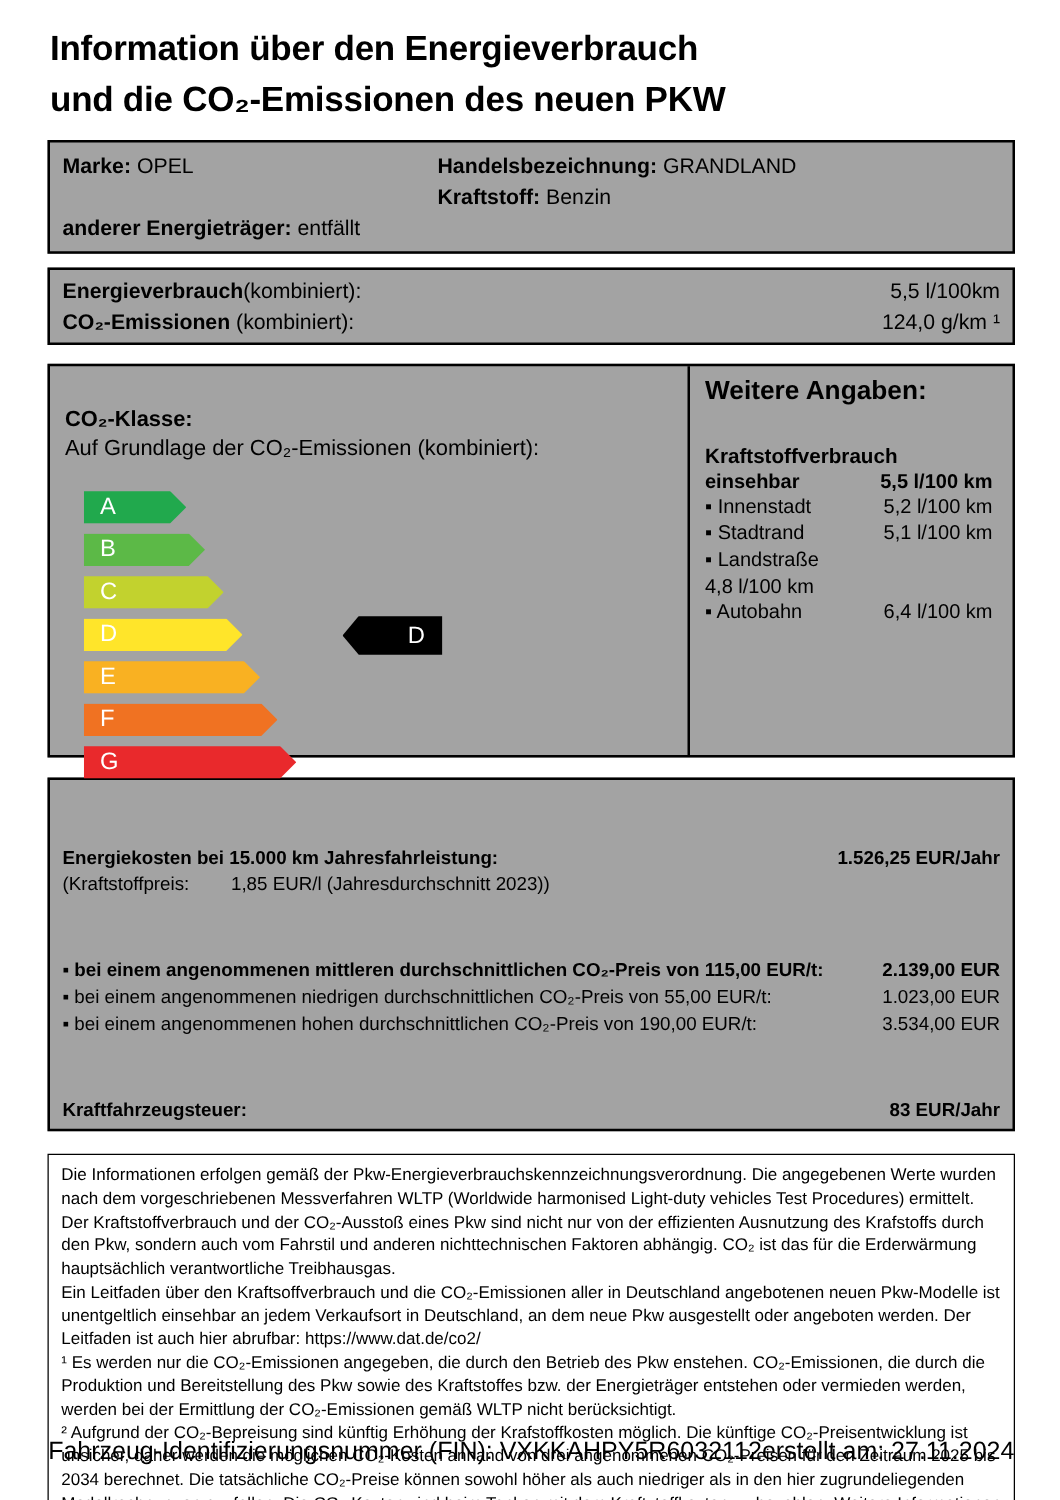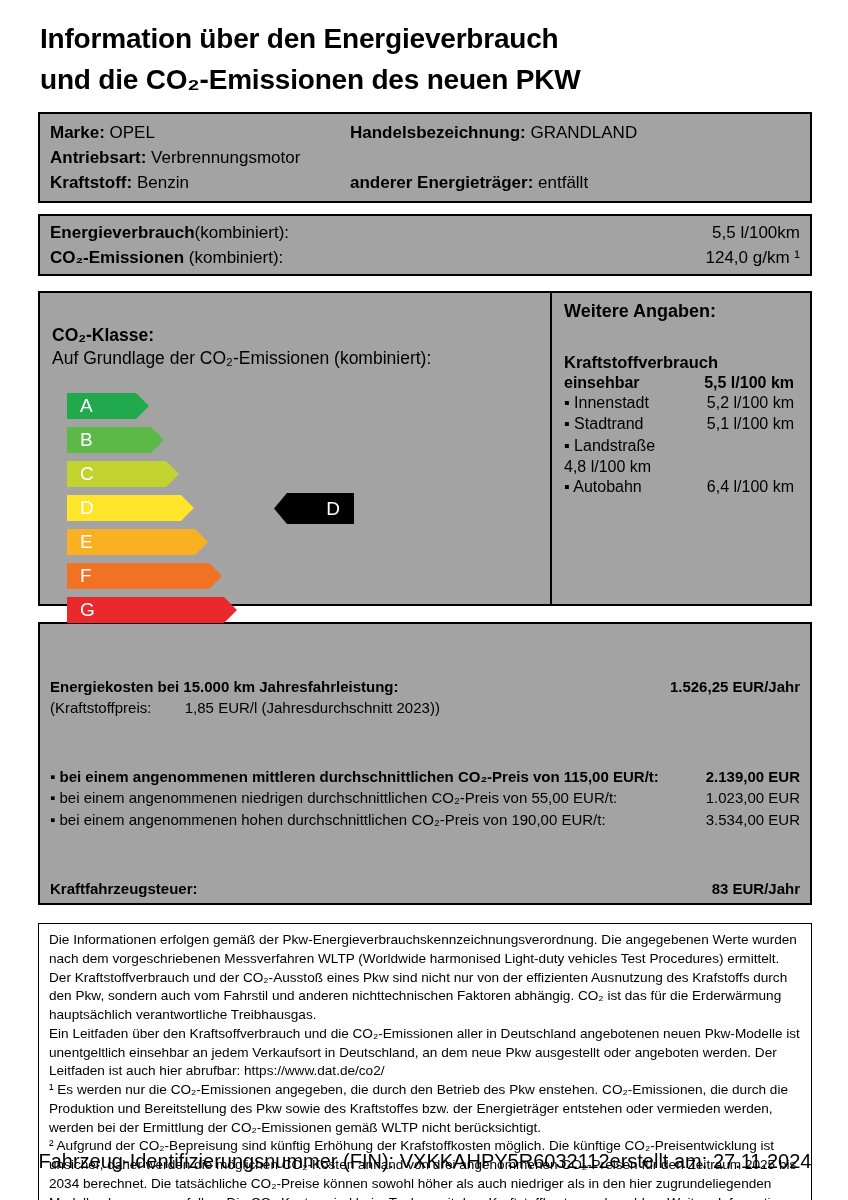--- a/index.html
+++ b/index.html
@@ -42,21 +42,21 @@
     clip-path:polygon(0 0, calc(100% - 13px) 0, 100% 50%, calc(100% - 13px) 100%, 0 100%);
   }
   .class-arrow span { color:#fff; font-size:19px; padding-left:13px; line-height:1; }
   .class-marker {
     position:absolute; left:207px; width:80px; height:31px;
     display:flex; align-items:center; justify-content:flex-end;
     clip-path:polygon(13px 0, 100% 0, 100% 100%, 13px 100%, 0 50%);
   }
   .class-marker span { color:#fff; font-size:19px; padding-right:14px; line-height:1; }
 
-  .wa-heading { font-size:18px; font-weight:bold; }
+  .wa-heading { font-size:21px; font-weight:bold; }
   .wa-sub { font-size:16.5px; font-weight:bold; margin-top:30px; line-height:21px; }
   .wa-row { display:flex; justify-content:space-between; font-size:16px; line-height:20.5px; }
   .wa-row.bold { font-weight:bold; }
 
   
   .costs-box { padding:4px 10px; margin-bottom:18px; font-size:15px; line-height:21.2px; }
   .cost-row { display:flex; justify-content:space-between; }
   .cost-row.bold { font-weight:bold;margin-top:48px; }
   .cost-plain { white-space:pre-wrap; }
 
@@ -82,24 +82,20 @@
 
   <div class="box vehicle-box">
     <div class="vehicle-grid">
       <div>
         <span class="lbl">Marke:</span>
         <span>OPEL</span>
       </div>
       <div>
         <span class="lbl">Handelsbezeichnung:</span>
         <span>GRANDLAND</span>
-      </div>
-      <div>
-        <span class="lbl">Antriebsart:</span>
-        <span>Verbrennungsmotor</span>
       </div>
       <div></div>
       <div>
         <span class="lbl">Kraftstoff:</span>
         <span>Benzin</span>
       </div>
       <div>
         <span class="lbl">anderer Energieträger:</span>
         <span>entfällt</span>
       </div>

